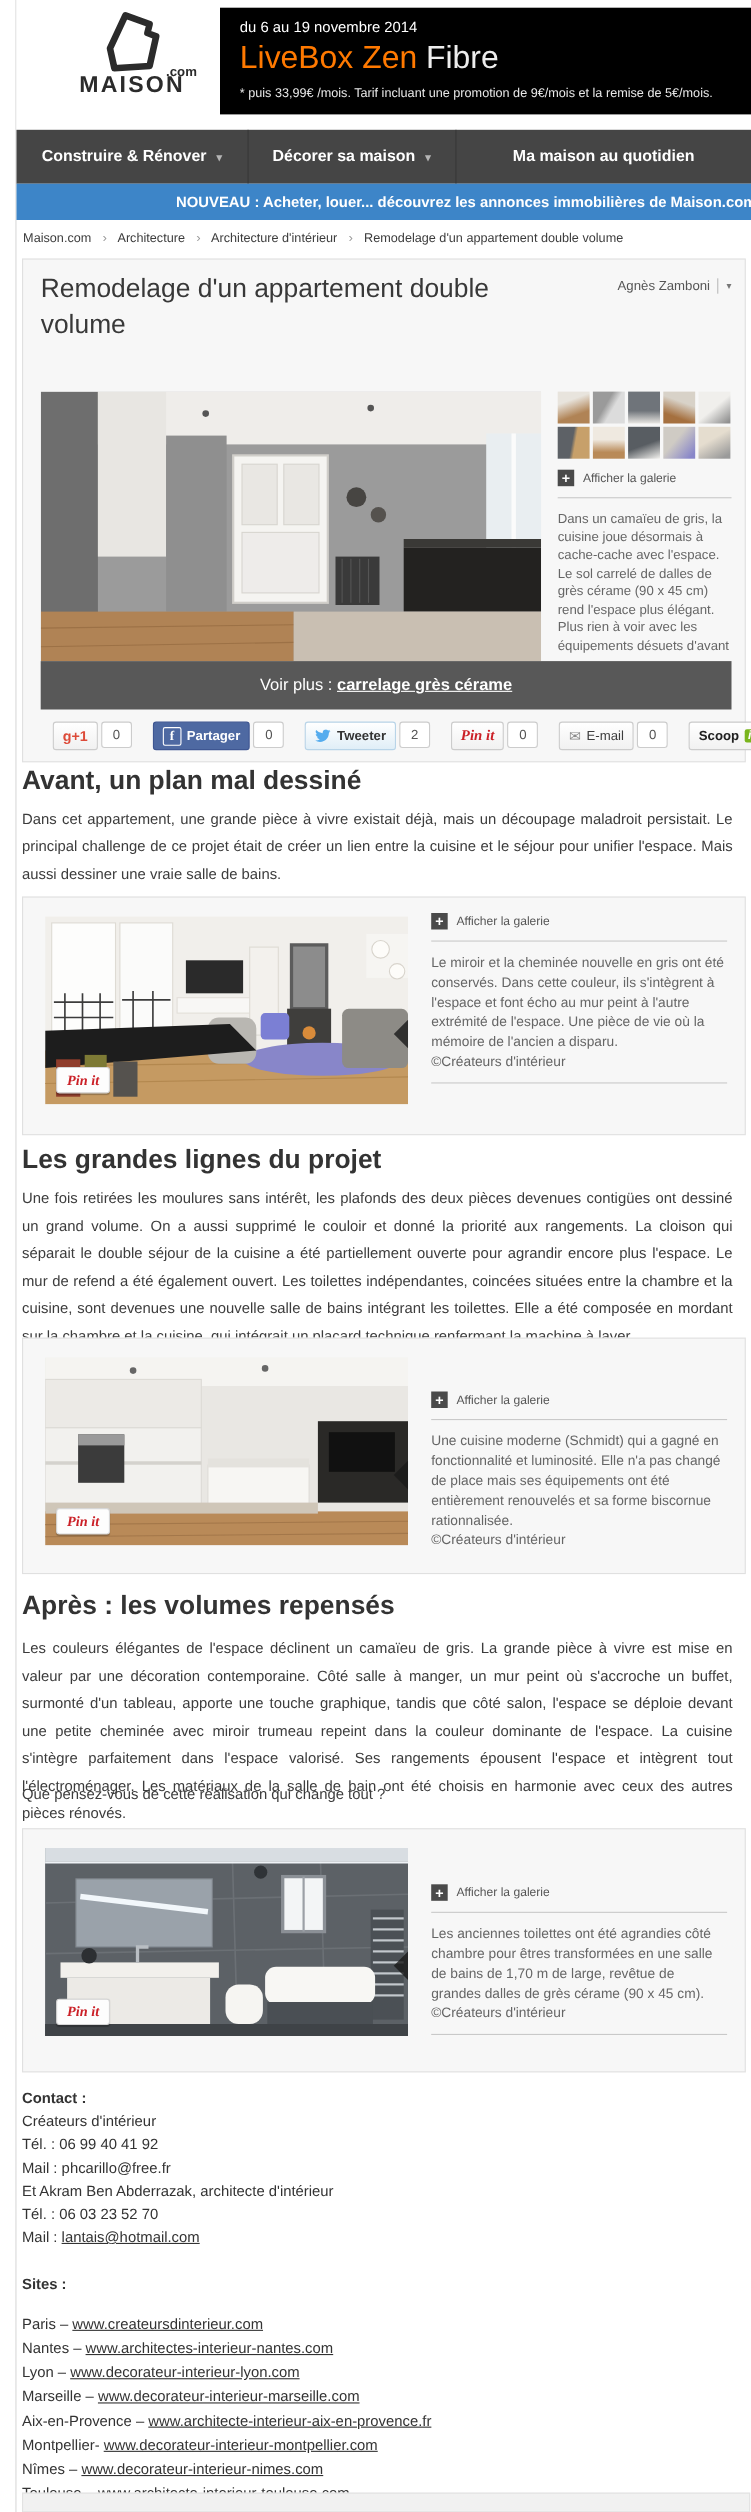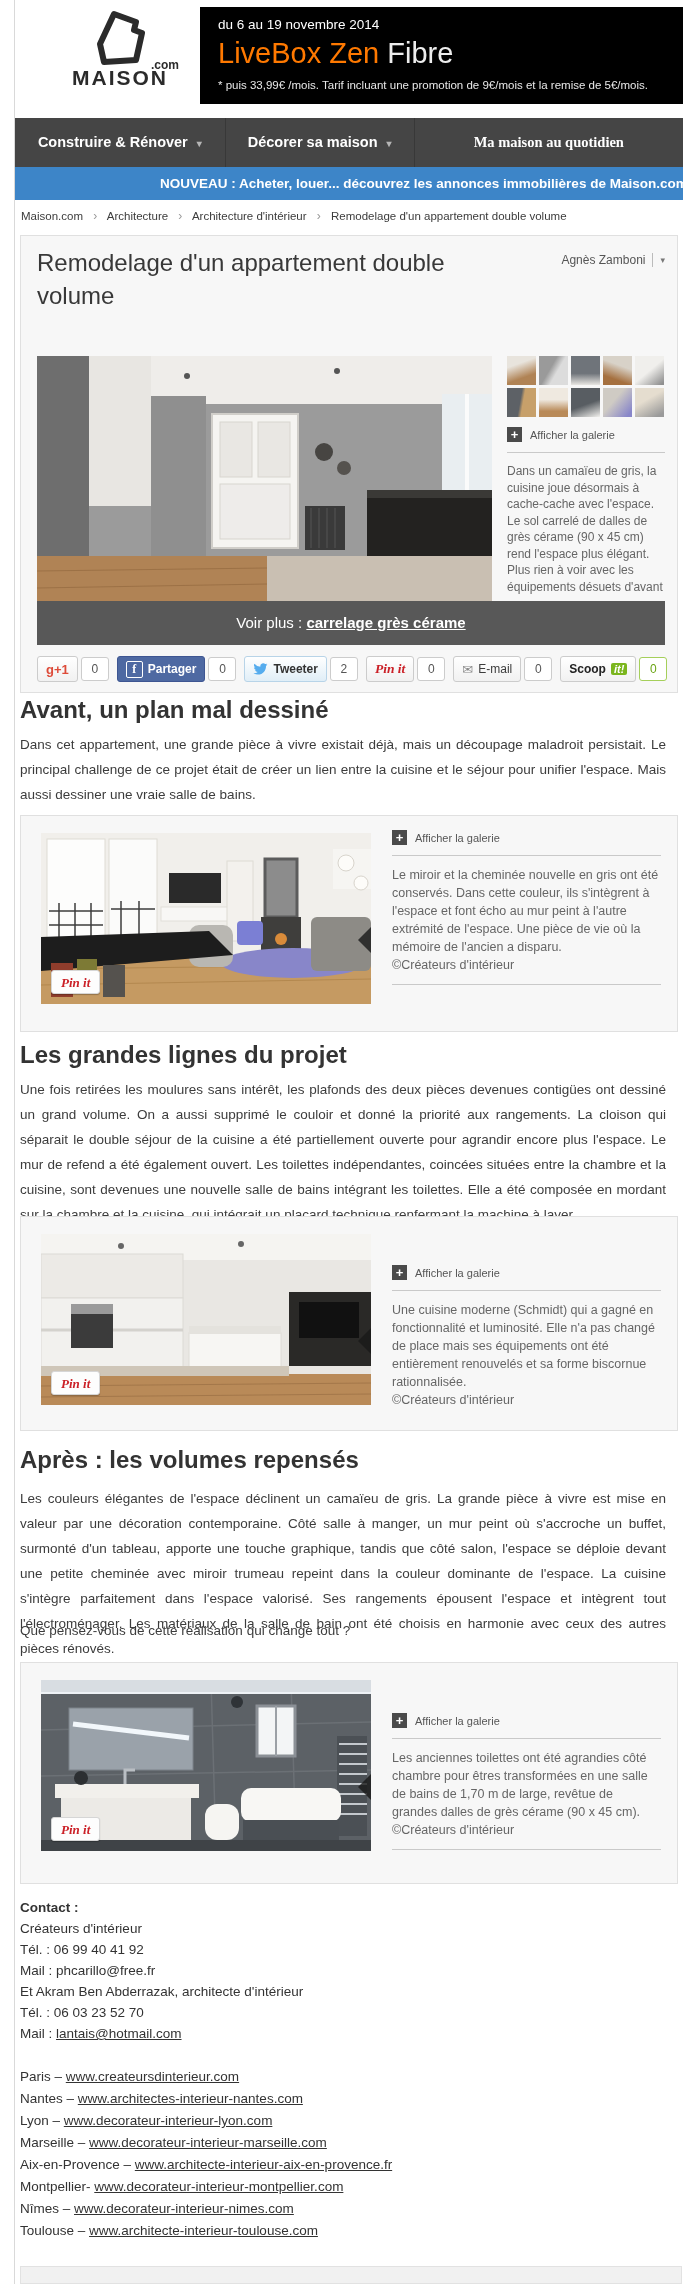--- a/index.html
+++ b/index.html
@@ -18,21 +18,21 @@
   .ad-title{padding-left:18px;font-size:29px;margin-top:5px;white-space:nowrap;}
   .ad-orange{color:#ff7900;}
   .ad-white{color:#ededed;}
   .ad-terms{padding-left:18px;font-size:11.5px;margin-top:9px;white-space:nowrap;color:#e8e8e8;}
 
   
   .nav{position:absolute;left:15px;top:118px;width:668px;height:49px;background:#454545;display:flex;}
   .nav-item{height:49px;line-height:49px;text-align:center;color:#fff;font-weight:bold;font-size:14.5px;
             border-right:1px solid #383838;white-space:nowrap;cursor:pointer;overflow:hidden;}
   .nav-item .caret{color:#b5b5b5;font-size:10px;margin-left:9px;}
-  .n1{width:250px;} .n2{width:224px;} .n3{width:320px;border-right:none;font-family:Liberation Serif, serif;}
+  .n1{width:250px;} .n2{width:224px;} .n3{width:320px;border-right:none;}
 
   
   .banner{position:absolute;left:15px;top:167px;width:668px;height:33px;background:#3d85c8;color:#fff;
           font-weight:bold;font-size:13.5px;line-height:33px;white-space:nowrap;padding-left:145px;
           box-sizing:border-box;overflow:hidden;cursor:pointer;}
 
   
   .crumbs{position:absolute;left:21px;top:209px;font-size:11.5px;color:#3c3c3c;white-space:nowrap;}
   .crumbs .sep{color:#9a9a9a;margin:0 7px;font-size:12px;}
   .crumbs .crumb{cursor:pointer;}
@@ -65,21 +65,21 @@
   .gal .gal-lbl{font-size:11px;color:#555;}
   .hr{border-top:1px solid #c9c9c9;margin:10px 0;}
   .cap{font-size:12px;line-height:16.5px;color:#666;}
   .cap-clip{height:148px;overflow:hidden;}
   .voirplus{position:absolute;left:16px;top:365px;width:628px;height:44px;background:#585858;color:#fff;
             text-align:center;line-height:44px;font-size:15px;}
   .voirplus a{color:#fff;font-weight:bold;text-decoration:underline;cursor:pointer;}
 
   
   .social{position:absolute;left:16px;top:420px;display:flex;align-items:center;gap:8px;}
-  .sgrp{display:flex;align-items:center;gap:3px;}
+  .sgrp{display:flex;align-items:flex-start;gap:3px;margin-left:11px;}
   .sbtn{height:24px;display:flex;align-items:center;gap:5px;padding:0 8px;font-size:12px;
         border:1px solid #ccc;border-radius:3px;background:linear-gradient(#fff,#f1f1f1);cursor:pointer;white-space:nowrap;}
   .bubble{height:22px;min-width:14px;border:1px solid #ccc;border-radius:3px;background:#fff;
           text-align:center;line-height:22px;font-size:12px;color:#555;padding:0 6px;}
   .gplus-lbl{color:#dd4b39;font-weight:bold;font-size:13px;}
   .fb{background:#4e69a2;border-color:#3e5692;color:#fff;font-weight:bold;}
   .fb .ficon{width:15px;height:15px;border:1px solid #fff;border-radius:2px;color:#fff;font-weight:bold;
              font-size:12px;line-height:15px;text-align:center;font-family:"Liberation Serif",serif;}
   .tw{background:linear-gradient(#fff,#e0eef7);border-color:#b8d4e8;color:#333;font-weight:bold;}
   .pin-lbl{color:#cb2027;font-weight:bold;font-style:italic;font-size:13.5px;font-family:"Liberation Serif",serif;}
@@ -433,20 +433,21 @@
   <div class="bold">Contact :</div>
   <div>Créateurs d'intérieur</div>
   <div>Tél. : 06 99 40 41 92</div>
   <div><span>Mail : </span><a class="plain">phcarillo@free.fr</a></div>
   <div>Et Akram Ben Abderrazak, architecte d'intérieur</div>
   <div>Tél. : 06 03 23 52 70</div>
   <div><span>Mail : </span><a>lantais@hotmail.com</a></div>
 </div>
 
 <div class="sites">
+  <div class="bold">Sites :</div>
   <div><span>Paris – </span><a>www.createursdinterieur.com</a></div>
   <div><span>Nantes – </span><a>www.architectes-interieur-nantes.com</a></div>
   <div><span>Lyon – </span><a>www.decorateur-interieur-lyon.com</a></div>
   <div><span>Marseille – </span><a>www.decorateur-interieur-marseille.com</a></div>
   <div><span>Aix-en-Provence – </span><a>www.architecte-interieur-aix-en-provence.fr</a></div>
   <div><span>Montpellier- </span><a>www.decorateur-interieur-montpellier.com</a></div>
   <div><span>Nîmes – </span><a>www.decorateur-interieur-nimes.com</a></div>
   <div><span>Toulouse – </span><a>www.architecte-interieur-toulouse.com</a></div>
 </div>
 

